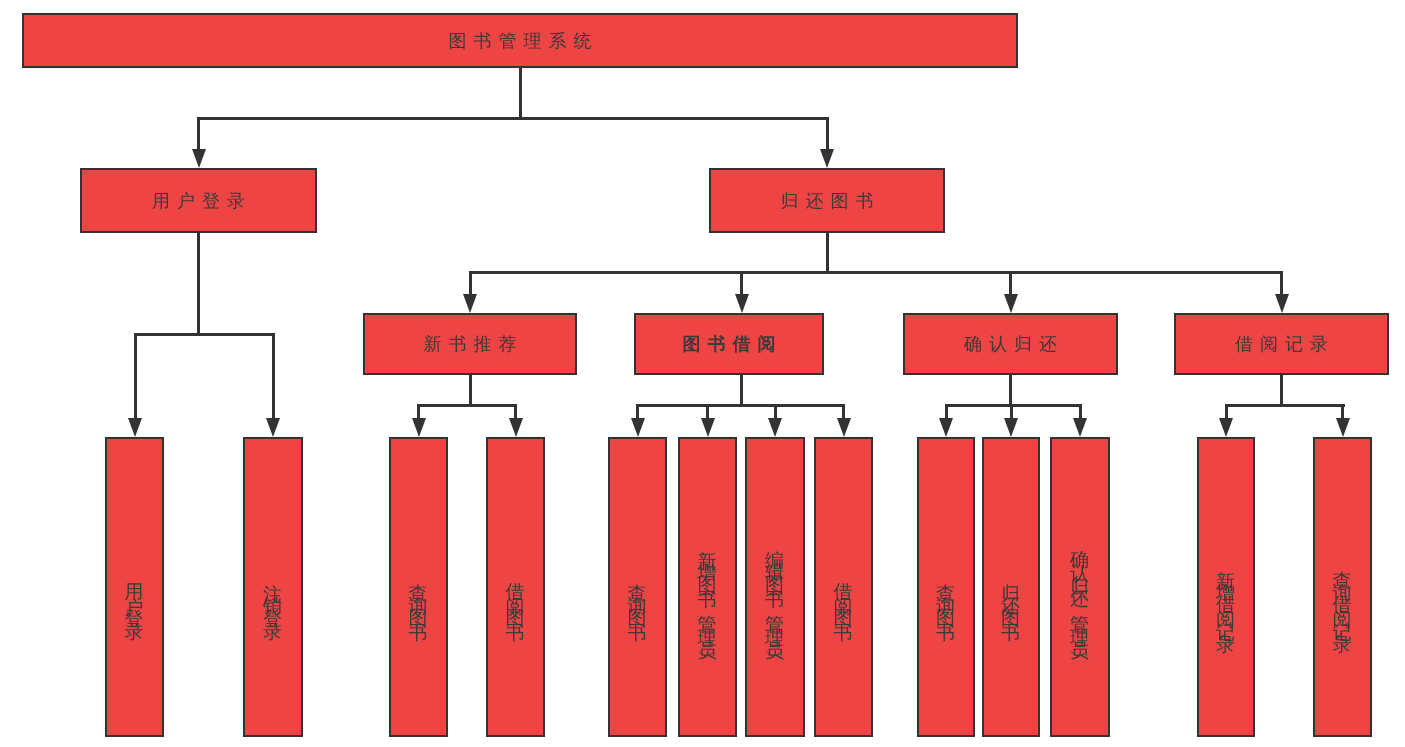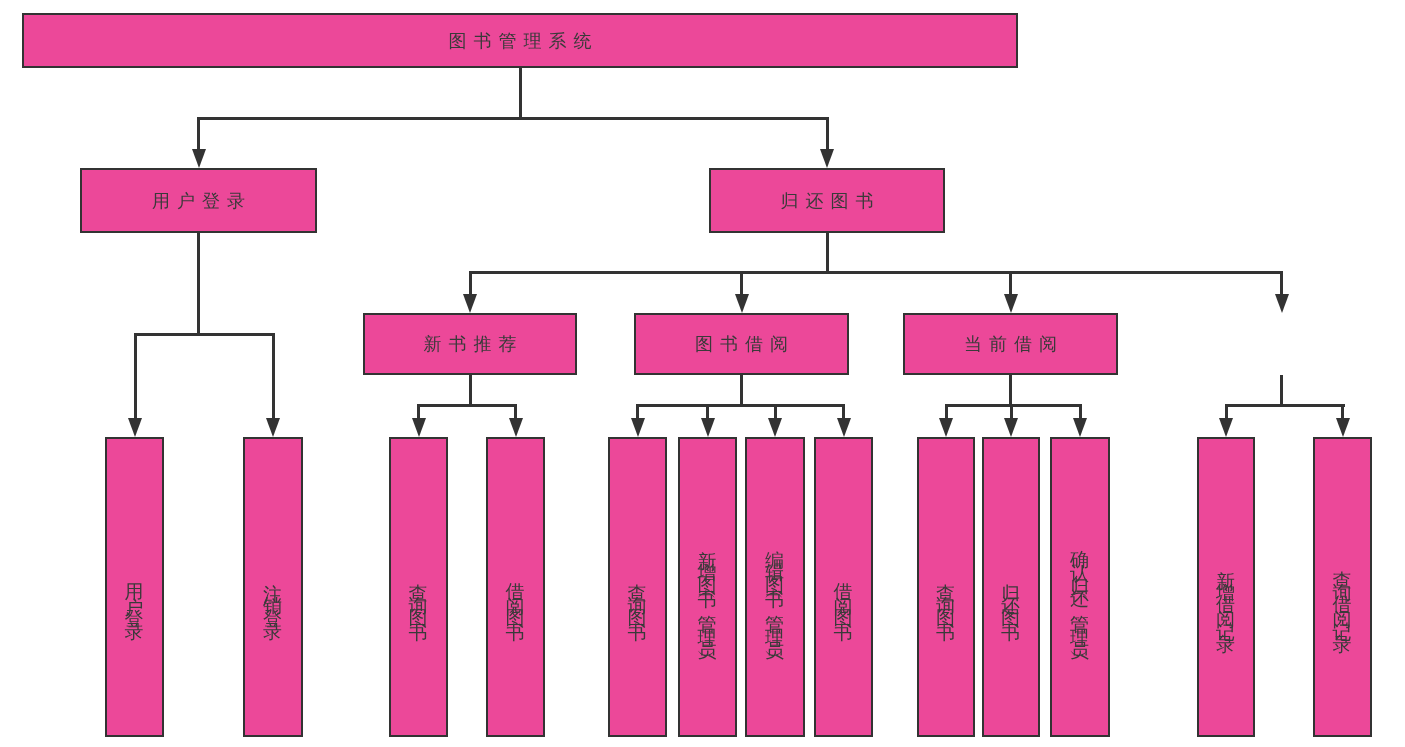--- a/index.html
+++ b/index.html
@@ -1,21 +1,21 @@
 <!DOCTYPE html>
 <html><head>
 <meta charset="utf-8">
 <style>
   html,body{margin:0;padding:0;background:#fff;}
   #stage{
     position:relative;width:1405px;height:747px;background:#ffffff;overflow:hidden;
     font-family:"Liberation Sans","DejaVu Sans",sans-serif;color:#333;
   }
   .box{
-    position:absolute;box-sizing:border-box;border:2.5px solid #333;background:#ec4899;
+    position:absolute;box-sizing:border-box;border:2.5px solid #333;background:#ef4444;
     display:flex;align-items:center;justify-content:center;
   }
   .box .hl{ 
     font-size:18px;letter-spacing:7px;margin-right:-7px;color:#3a3a3a;white-space:nowrap;
   }
   .box .vl{ 
     writing-mode:vertical-rl;font-size:19px;letter-spacing:13px;margin-bottom:-13px;
     color:#3a3a3a;line-height:1;white-space:nowrap;
   }
   .ln{position:absolute;background:#333;}
@@ -99,25 +99,28 @@
   <div class="box" style="left:80px;top:168px;width:237px;height:65px;">
     <span class="hl">用户登录</span>
   </div>
   <div class="box" style="left:709px;top:168px;width:236px;height:65px;">
     <span class="hl">归还图书</span>
   </div>
 
   <div class="box" style="left:363px;top:313px;width:214px;height:62px;justify-content:center;">
     <span class="hl">新书推荐</span>
   </div>
-  <div class="box" style="left:634px;top:313px;width:215px;height:62px;">
+  <div class="box" style="left:634px;top:313px;width:190px;height:62px;font-weight:bold;">
     <span class="hl">图书借阅</span>
   </div>
   <div class="box" style="left:903px;top:313px;width:215px;height:62px;">
-    <span class="hl">当前借阅</span>
+    <span class="hl">确认归还</span>
+  </div>
+  <div class="box" style="left:1174px;top:313px;width:215px;height:62px;">
+    <span class="hl">借阅记录</span>
   </div>
 
   <div class="box" style="left:105px;top:437px;width:59px;height:300px;">
     <span class="vl">用户登录</span>
   </div>
   <div class="box" style="left:243px;top:437px;width:60px;height:300px;">
     <span class="vl">注销登录</span>
   </div>
 
   <div class="box" style="left:389px;top:437px;width:59px;height:300px;">

